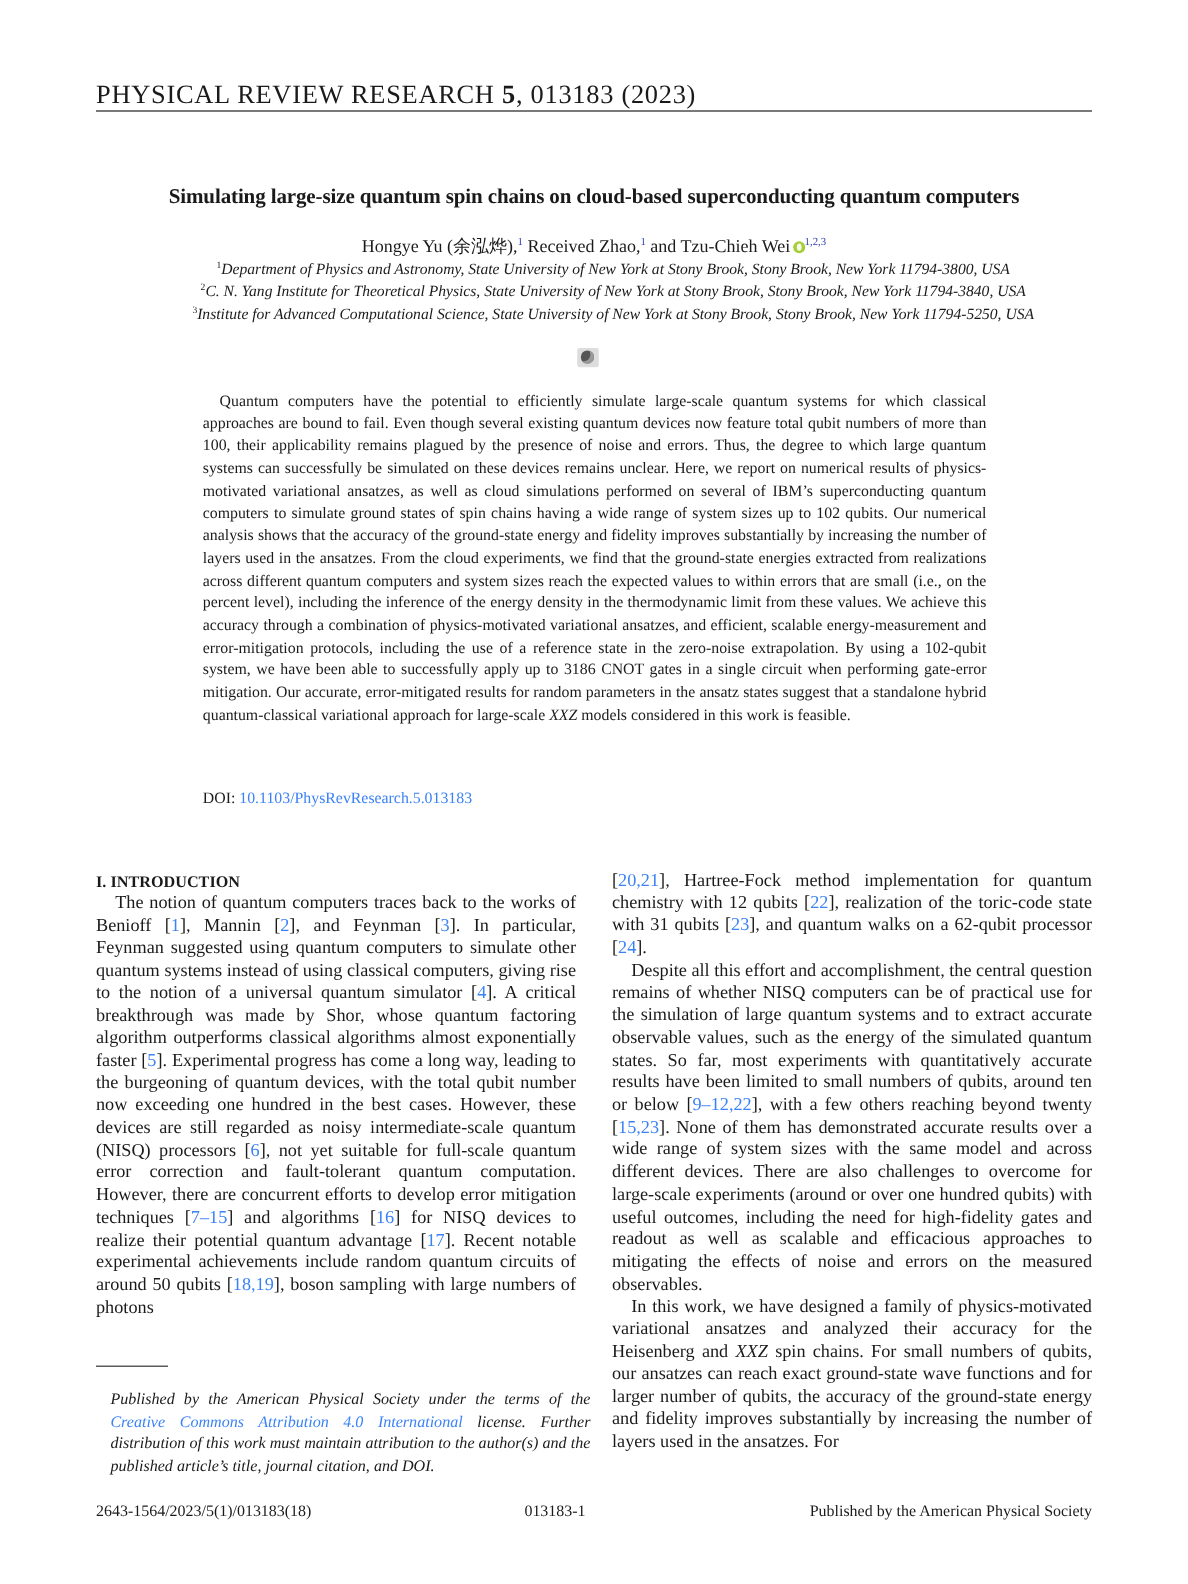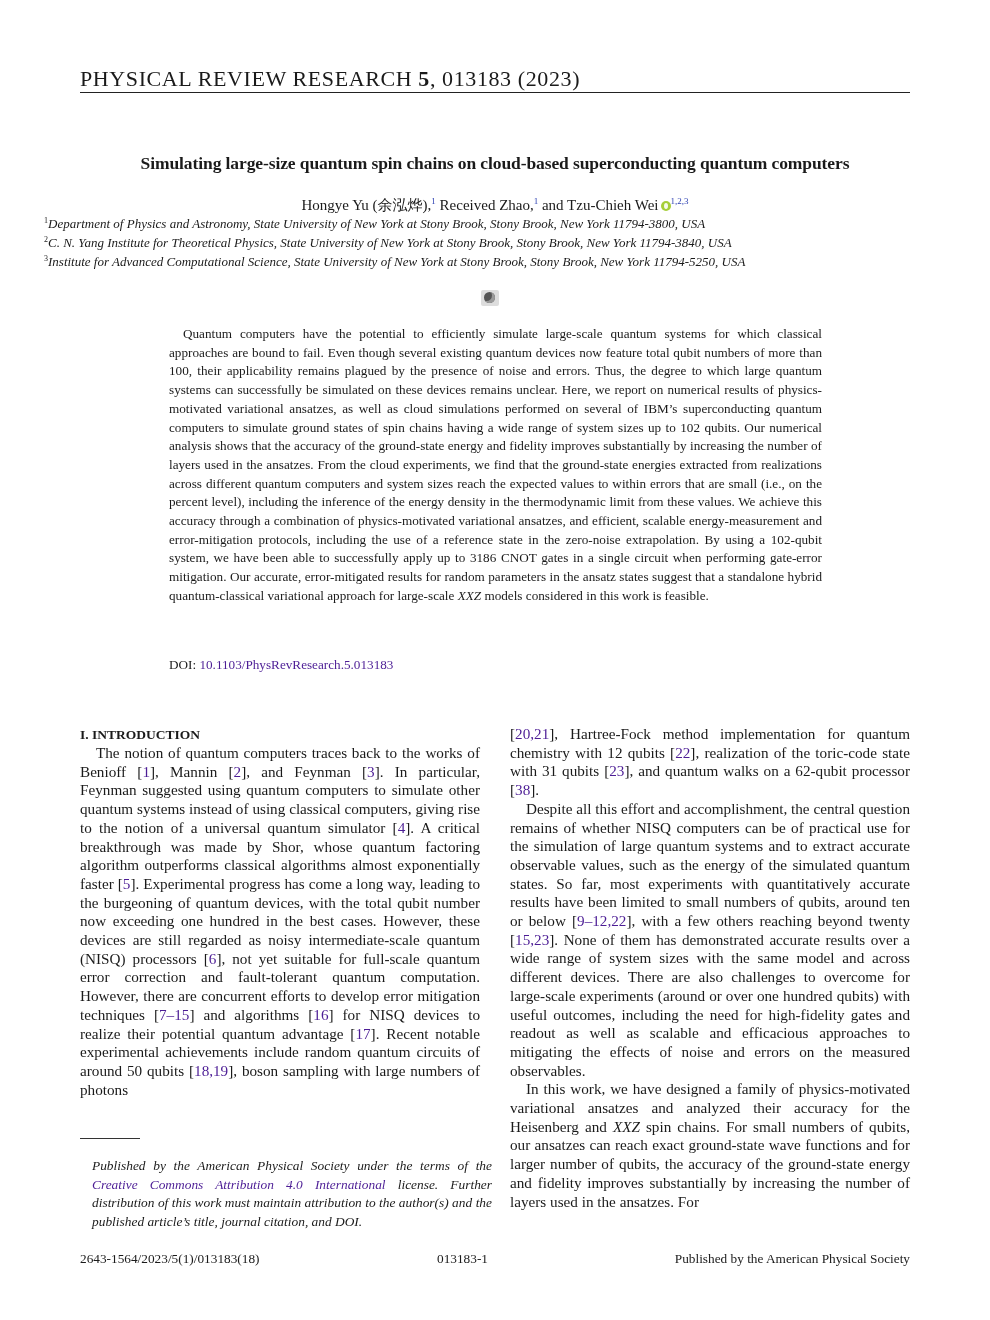--- a/index.html
+++ b/index.html
@@ -1,28 +1,28 @@
 <!DOCTYPE html>
 <html><head>
 <meta charset="utf-8">
 <style>
   html, body { margin:0; padding:0; background:#fff; }
   body { width:990px; height:1320px; position:relative; overflow:hidden;
          font-family:"Liberation Serif","DejaVu Serif",serif; color:#1a1a1a; }
   .abs { position:absolute; }
-  a, .link { color:#4c1d95; text-decoration:none; }
+  a, .link { color:#3b82f6; text-decoration:none; }
   .journal { left:80px; top:66px; width:830px; text-align:left; font-size:22px; letter-spacing:0.6px; }
   .journal b { font-weight:bold; }
   .rule { left:80px; top:92px; width:830px; height:0; border-top:1px solid #222; }
   .title { left:60px; top:153px; width:870px; text-align:center; font-size:17.5px; font-weight:bold; letter-spacing:-0.1px; }
   .authors { left:80px; top:196px; width:830px; text-align:center; font-size:15px; }
   .authors sup { font-size:9px; color:#2a3eb1; vertical-align:6px; }
   .orcid { display:inline-block; width:10px; height:10px; border-radius:50%; background:#a6ce39; vertical-align:-1px; margin-left:2px; position:relative; }
   .orcid::after { content:""; position:absolute; left:3px; top:2px; width:4px; height:6px; border-radius:50%; background:#fff; opacity:.9; }
-  .affil { left:44px; width:870px; font-size:13px; font-style:italic; }
+  .affil { left:76px; width:870px; text-align:center; font-size:13px; font-style:italic; }
   .affil sup { font-size:8px; font-style:normal; vertical-align:5px; }
   .received { left:80px; top:290px; width:830px; text-align:center; font-size:13.5px; }
   .cfu { display:inline-block; width:18px; height:16px; background:#ddd; border-radius:2px; vertical-align:-3px; margin-right:10px; position:relative; }
   .cfu::after { content:""; position:absolute; left:3px; top:2px; width:11px; height:11px; border-radius:50%; background:#555; box-shadow:inset -3px -2px 0 #999; }
   .abstract { left:169px; top:325px; width:653px; font-size:13.2px; line-height:18.7px; text-align:justify; text-indent:14px; }
   .doi { left:169px; top:657px; font-size:13.2px; }
   .col { font-size:15.2px; line-height:18.7px; text-align:justify; hyphens:manual; }
   .colL { left:80px; top:744px; width:400px; }
   .colR { left:510px; top:725px; width:400px; }
   .sechead { left:80px; top:727px; width:400px; text-align:left; font-size:13.5px; font-weight:bold; }
@@ -58,21 +58,21 @@
 
 <div class="abs doi"><span>DOI:</span> <a class="link">10.1103/PhysRevResearch.5.013183</a></div>
 
 <div class="abs sechead">I. INTRODUCTION</div>
 
 <div class="abs col colL">
   <p class="indent"><span>The notion of quantum computers traces back to the works of Benioff [</span><a class="link">1</a><span>], Mannin [</span><a class="link">2</a><span>], and Feynman [</span><a class="link">3</a><span>]. In particular, Feynman suggested using quantum computers to simulate other quantum systems instead of using classical computers, giving rise to the notion of a universal quantum simulator [</span><a class="link">4</a><span>]. A critical breakthrough was made by Shor, whose quantum factoring algorithm outperforms classical algorithms almost exponentially faster [</span><a class="link">5</a><span>]. Experimental progress has come a long way, leading to the burgeoning of quantum devices, with the total qubit number now exceeding one hundred in the best cases. However, these devices are still regarded as noisy intermediate-scale quantum (NISQ) processors [</span><a class="link">6</a><span>], not yet suitable for full-scale quantum error correction and fault-tolerant quantum computation. However, there are con­current efforts to develop error mitigation techniques [</span><a class="link">7–15</a><span>] and algorithms [</span><a class="link">16</a><span>] for NISQ devices to realize their po­tential quantum advantage [</span><a class="link">17</a><span>]. Recent notable experimental achievements include random quantum circuits of around 50 qubits [</span><a class="link">18,19</a><span>], boson sampling with large numbers of photons</span></p>
 </div>
 
 <div class="abs col colR">
-  <p><span>[</span><a class="link">20,21</a><span>], Hartree-Fock method implementation for quantum chemistry with 12 qubits [</span><a class="link">22</a><span>], realization of the toric-code state with 31 qubits [</span><a class="link">23</a><span>], and quantum walks on a 62-qubit processor [</span><a class="link">38</a><span>].</span></p>
+  <p><span>[</span><a class="link">20,21</a><span>], Hartree-Fock method implementation for quantum chemistry with 12 qubits [</span><a class="link">22</a><span>], realization of the toric-code state with 31 qubits [</span><a class="link">23</a><span>], and quantum walks on a 62-qubit processor [</span><a class="link">24</a><span>].</span></p>
   <p class="indent"><span>Despite all this effort and accomplishment, the central question remains of whether NISQ computers can be of prac­tical use for the simulation of large quantum systems and to extract accurate observable values, such as the energy of the simulated quantum states. So far, most experiments with quantitatively accurate results have been limited to small numbers of qubits, around ten or below [</span><a class="link">9–12,22</a><span>], with a few others reaching beyond twenty [</span><a class="link">15,23</a><span>]. None of them has demonstrated accurate results over a wide range of system sizes with the same model and across different devices. There are also challenges to overcome for large-scale experiments (around or over one hundred qubits) with useful outcomes, including the need for high-fidelity gates and readout as well as scalable and efficacious approaches to mitigating the effects of noise and errors on the measured observables.</span></p>
   <p class="indent"><span>In this work, we have designed a family of physics-motivated variational ansatzes and analyzed their accuracy for the Heisenberg and </span><span class="ital">XXZ</span><span> spin chains. For small numbers of qubits, our ansatzes can reach exact ground-state wave functions and for larger number of qubits, the accuracy of the ground-state energy and fidelity improves substantially by increasing the number of layers used in the ansatzes. For</span></p>
 </div>
 
 <div class="abs fnrule"></div>
 <div class="abs footnote"><span>Published by the American Physical Society under the terms of the </span><a class="link">Creative Commons Attribution 4.0 International</a><span> license. Further distribution of this work must maintain attribution to the author(s) and the published article’s title, journal citation, and DOI.</span></div>
 
 <div class="abs footer" style="left:80px">2643-1564/2023/5(1)/013183(18)</div>
 <div class="abs footer" style="left:437px">013183-1</div>
 <div class="abs footer" style="right:80px">Published by the American Physical Society</div>

